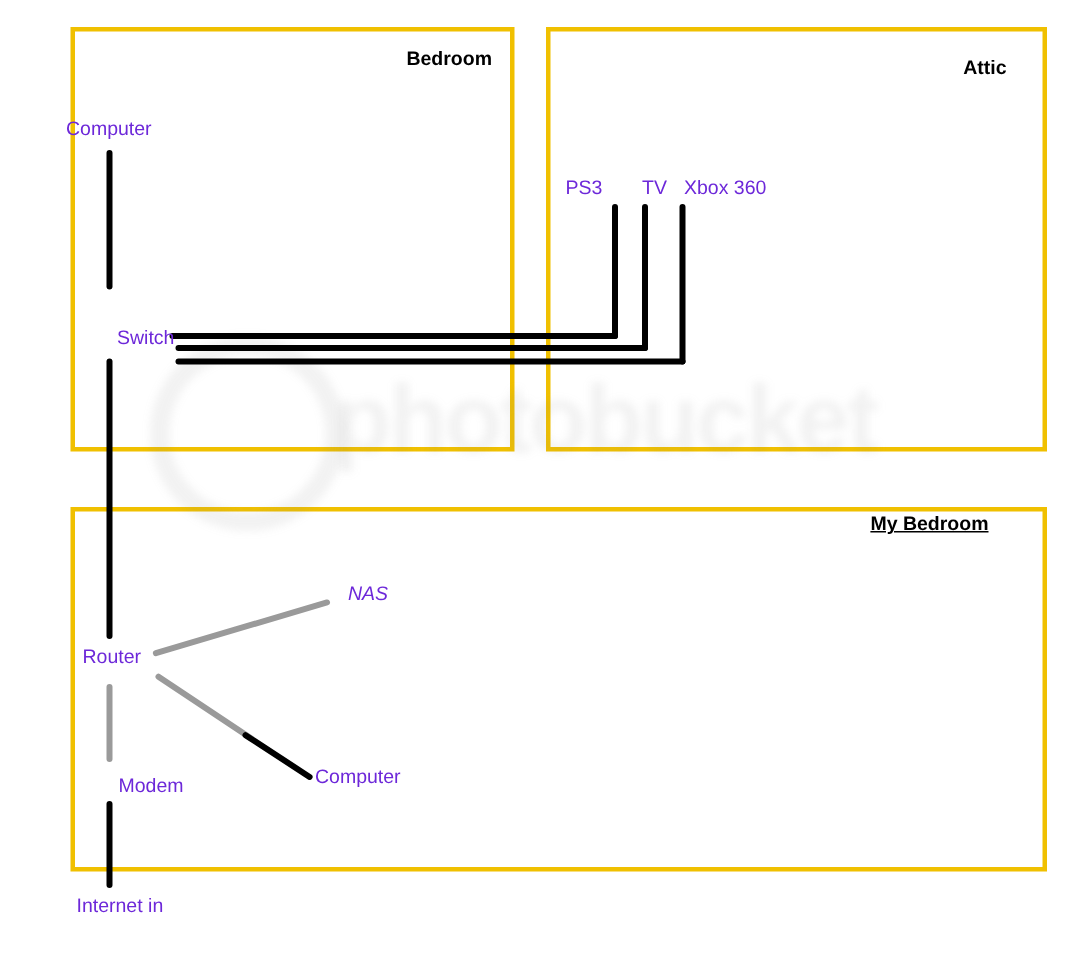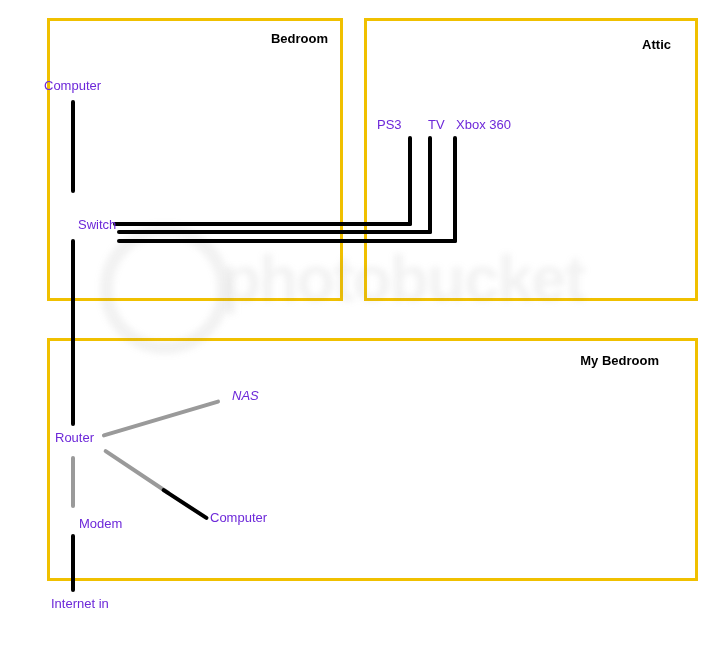--- a/index.html
+++ b/index.html
@@ -20,21 +20,21 @@
   #room-bedroom{left:35px;top:18px;width:296px;height:283px;}
   #room-attic{left:352px;top:18px;width:334px;height:283px;text-decoration:underline;}
   #room-my-bedroom{left:35px;top:338px;width:651px;height:243px;}
   .room-label{
     position:absolute;
     font-size:13px;font-weight:bold;color:#000;
     white-space:nowrap;
   }
   #room-bedroom .room-label{top:10px;right:12px;}
   #room-attic .room-label{top:16px;right:24px;}
-  #room-my-bedroom .room-label{top:12px;right:36px;}
+  #room-my-bedroom .room-label{top:0;right:36px;text-decoration:underline;}
   .node-label{
     position:absolute;
     font-size:13px;color:#6d28d9;
     white-space:nowrap;
     z-index:5;
   }
   .cable{
     position:absolute;
     background:#000;
     border-radius:2px;

